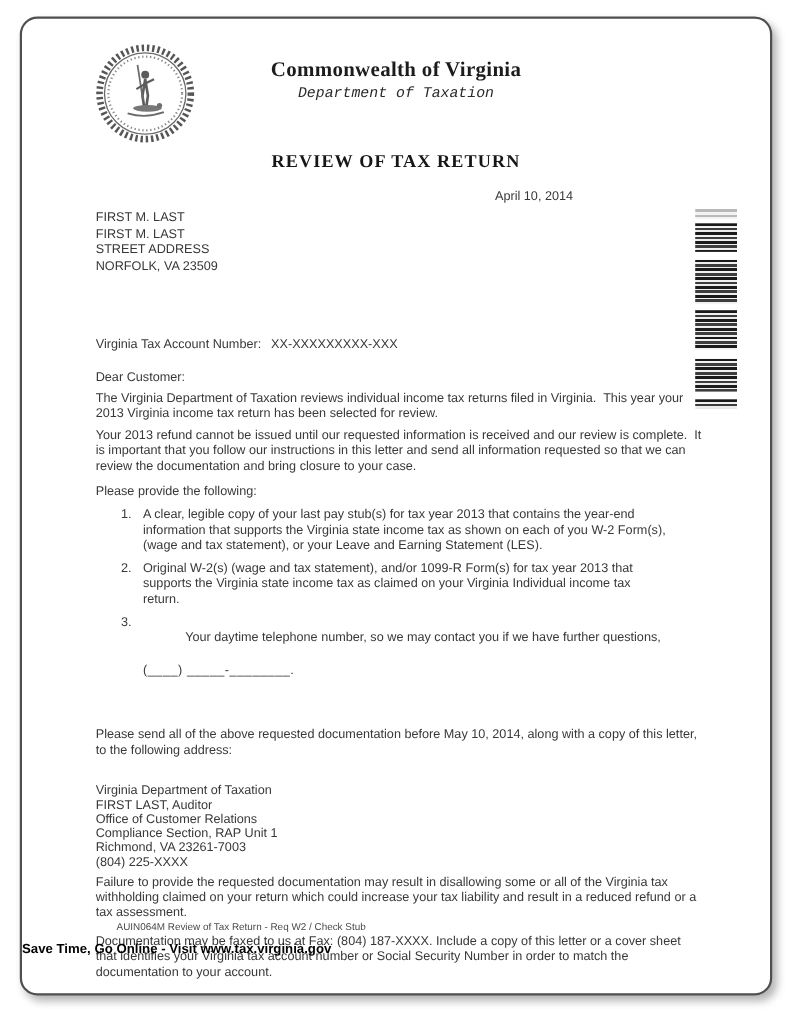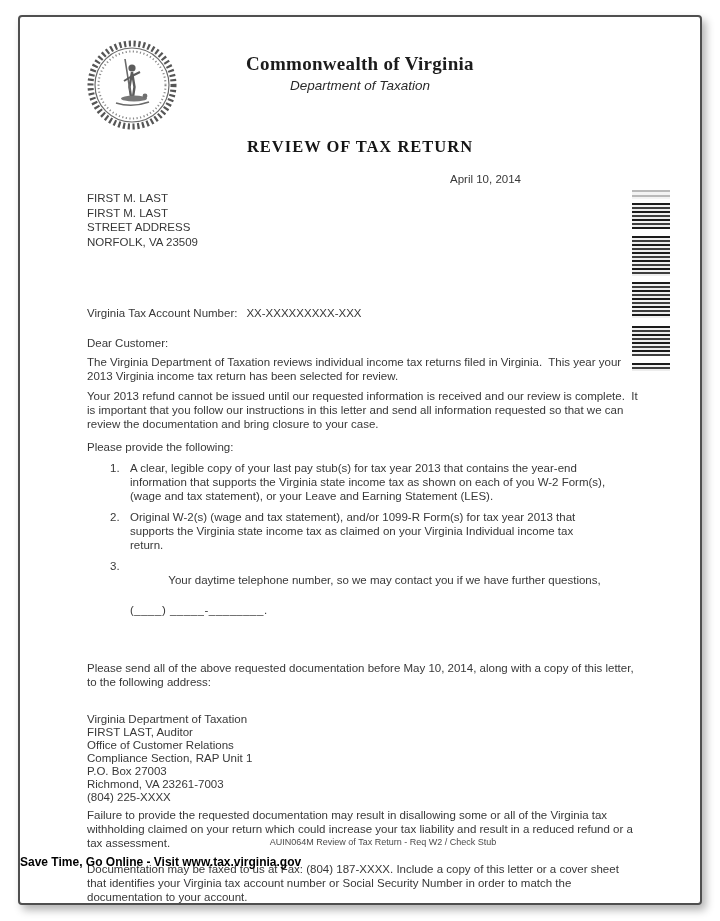--- a/index.html
+++ b/index.html
@@ -17,21 +17,21 @@
     overflow: hidden;
   }
   .page {
     position: absolute;
     left: 18px;
     top: 15px;
     width: 680px;
     height: 886px;
     background: #ffffff;
     border: 2px solid #4f4f4f;
-    border-radius: 4px;
+    border-radius: 16px;
     box-shadow: 4px 5px 8px rgba(0,0,0,0.30);
   }
   
   .seal {
     position: absolute;
     left: 66px;
     top: 22px;
     width: 92px;
     height: 92px;
   }
@@ -43,21 +43,21 @@
     text-align: center;
     color: #1c1c1c;
   }
   .org-name {
     font-family: "Liberation Serif", serif;
     font-weight: bold;
     font-size: 19px;
     letter-spacing: 0.3px;
   }
   .dept-name {
-    font-family: Liberation Sans, sans-serif;
+    font-family: Liberation Mono, monospace;
     font-style: italic;
     font-size: 13.5px;
     margin-top: 3px;
     color: #2a2a2a;
   }
   .doc-title {
     position: absolute;
     top: 120px;
     left: 0;
     right: 0;
@@ -165,24 +165,23 @@
   .g5 { height: 30px; margin-bottom: 7px; }
   .g6 { height: 8px; }
   
   .footer {
     position: absolute;
     left: 0;
     right: 0;
     top: 820px;
   }
   .form-code {
-    padding-left: 46px;
+    padding-left: 86px;
     font-size: 9px;
     color: #4a4a4a;
-    text-align: center;
   }
   .online-msg {
     margin-top: 8px;
     text-align: left;
     font-weight: bold;
     font-size: 12px;
     color: #000000;
   }
 </style>
 </head>
@@ -261,21 +260,20 @@
         </div>
       </div>
 
       <p class="send-para">Please send all of the above requested documentation before May 10, 2014, along with a copy of this letter, to the following address:</p>
 
       <div class="mailing">
         <div>Virginia Department of Taxation</div>
         <div>FIRST LAST, Auditor</div>
         <div>Office of Customer Relations</div>
         <div>Compliance Section, RAP Unit 1</div>
-        <div>P.O. Box 27003</div>
         <div>Richmond, VA 23261-7003</div>
         <div>(804) 225-XXXX</div>
       </div>
 
       <p class="closing-para">Failure to provide the requested documentation may result in disallowing some or all of the Virginia tax withholding claimed on your return which could increase your tax liability and result in a reduced refund or a tax assessment.</p>
       <p class="closing-para">Documentation may be faxed to us at Fax: (804) 187-XXXX. Include a copy of this letter or a cover sheet that identifies your Virginia tax account number or Social Security Number in order to match the documentation to your account.</p>
     </div>
 
     <div class="footer">
       <div class="form-code">AUIN064M Review of Tax Return - Req W2 / Check Stub</div>

